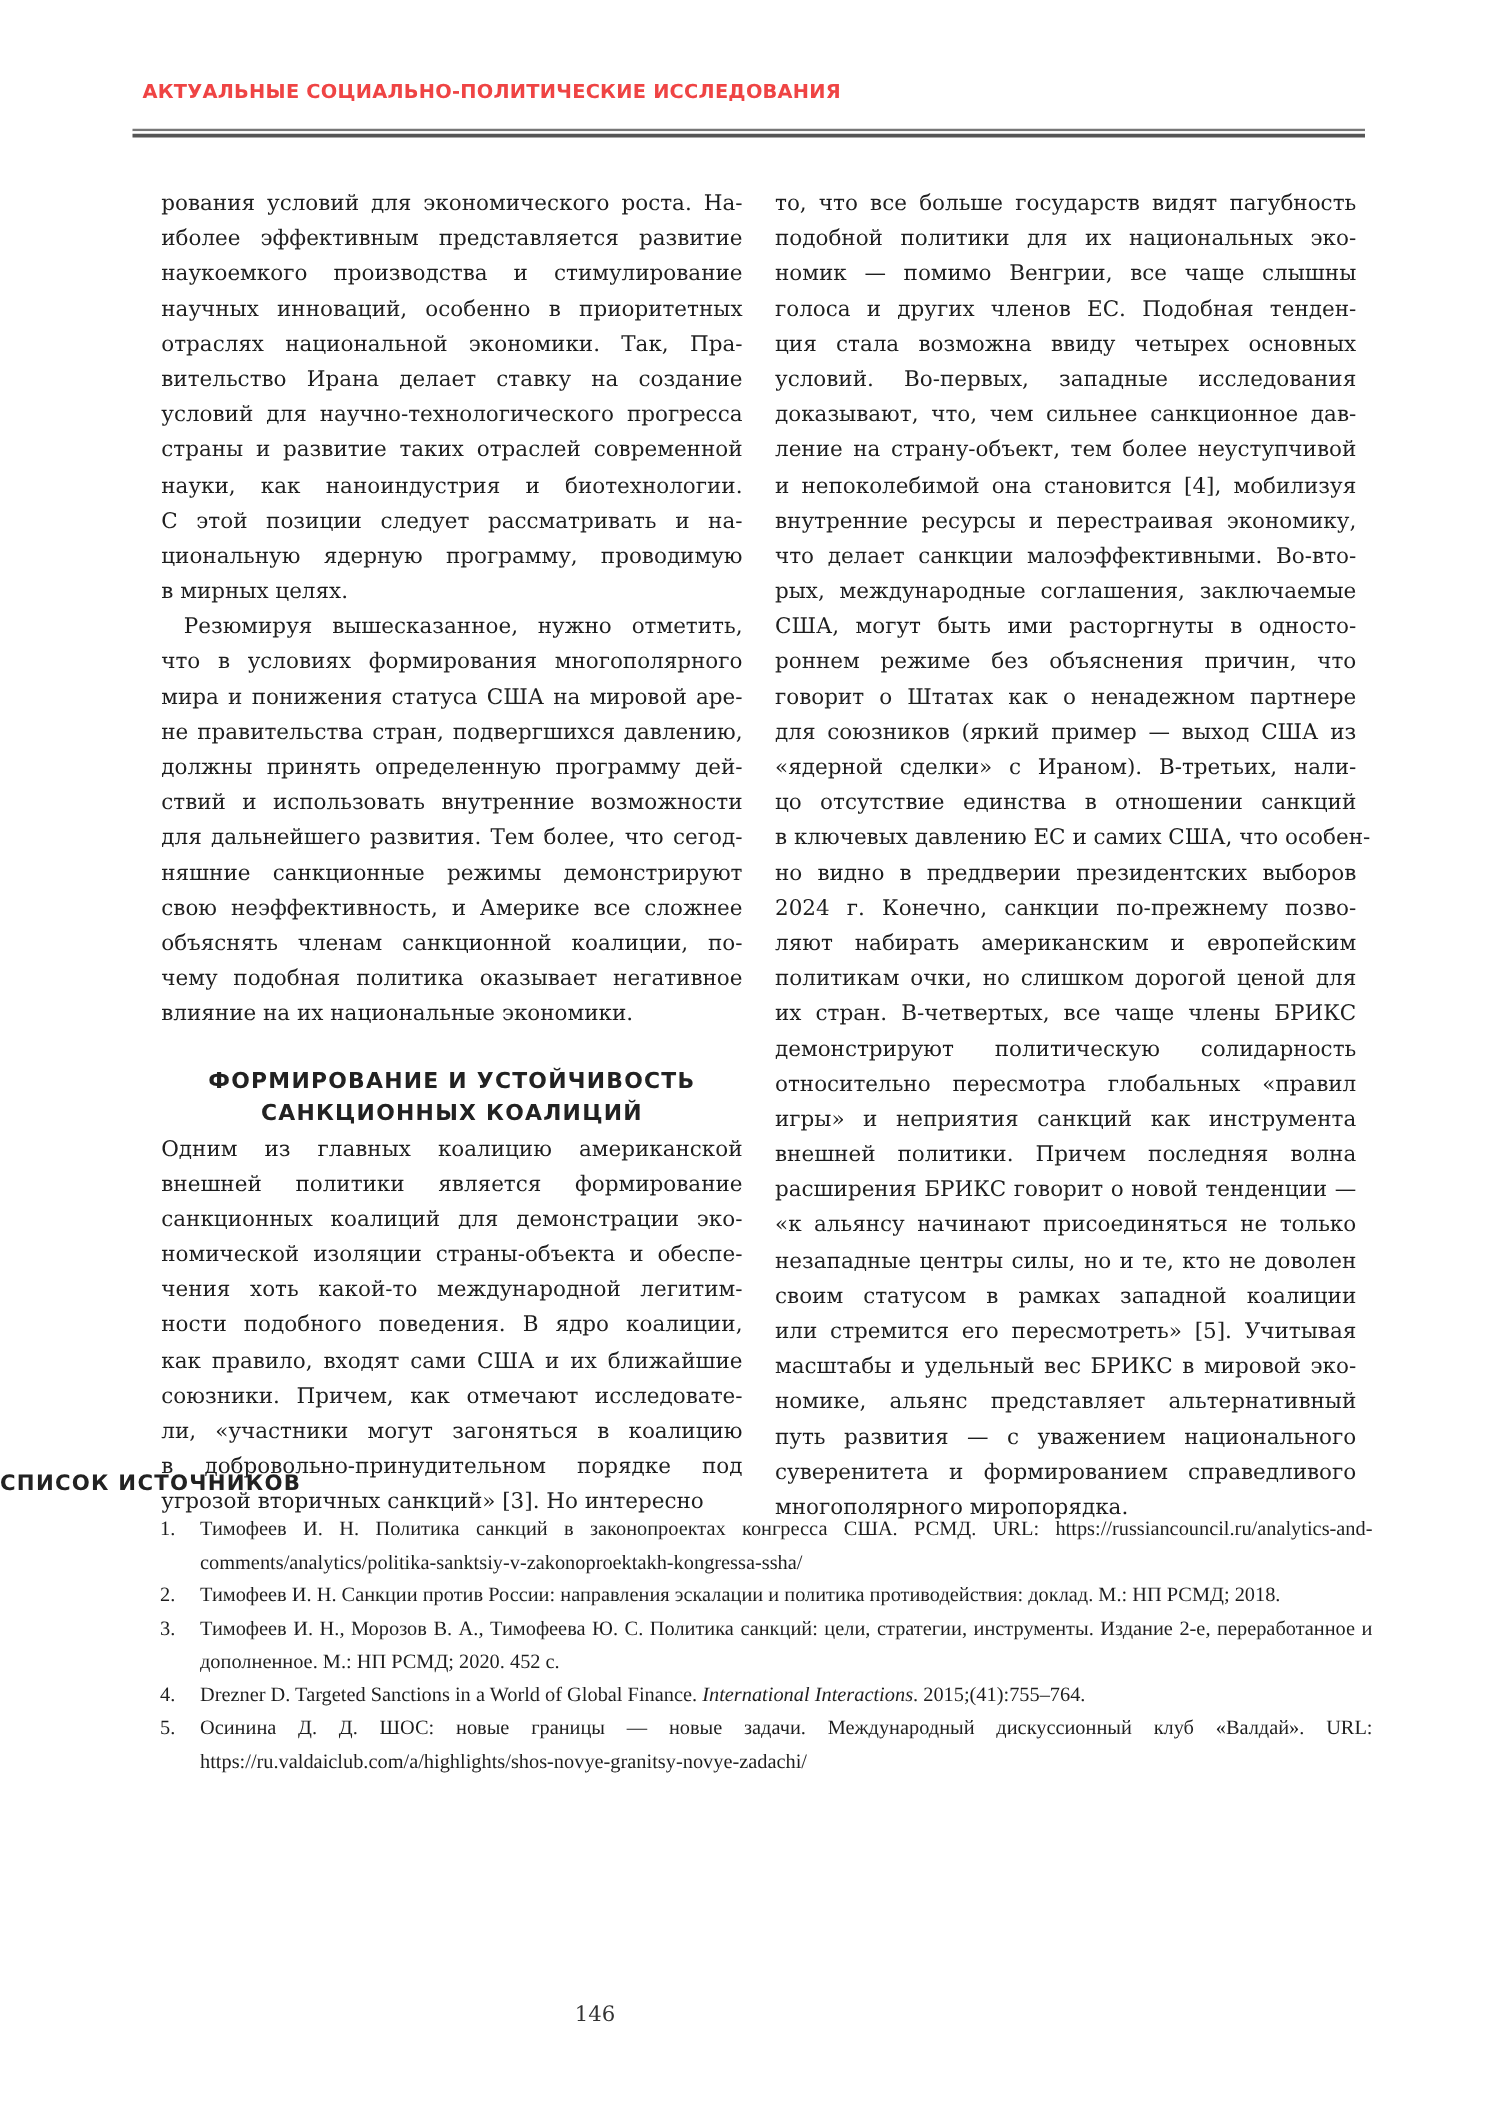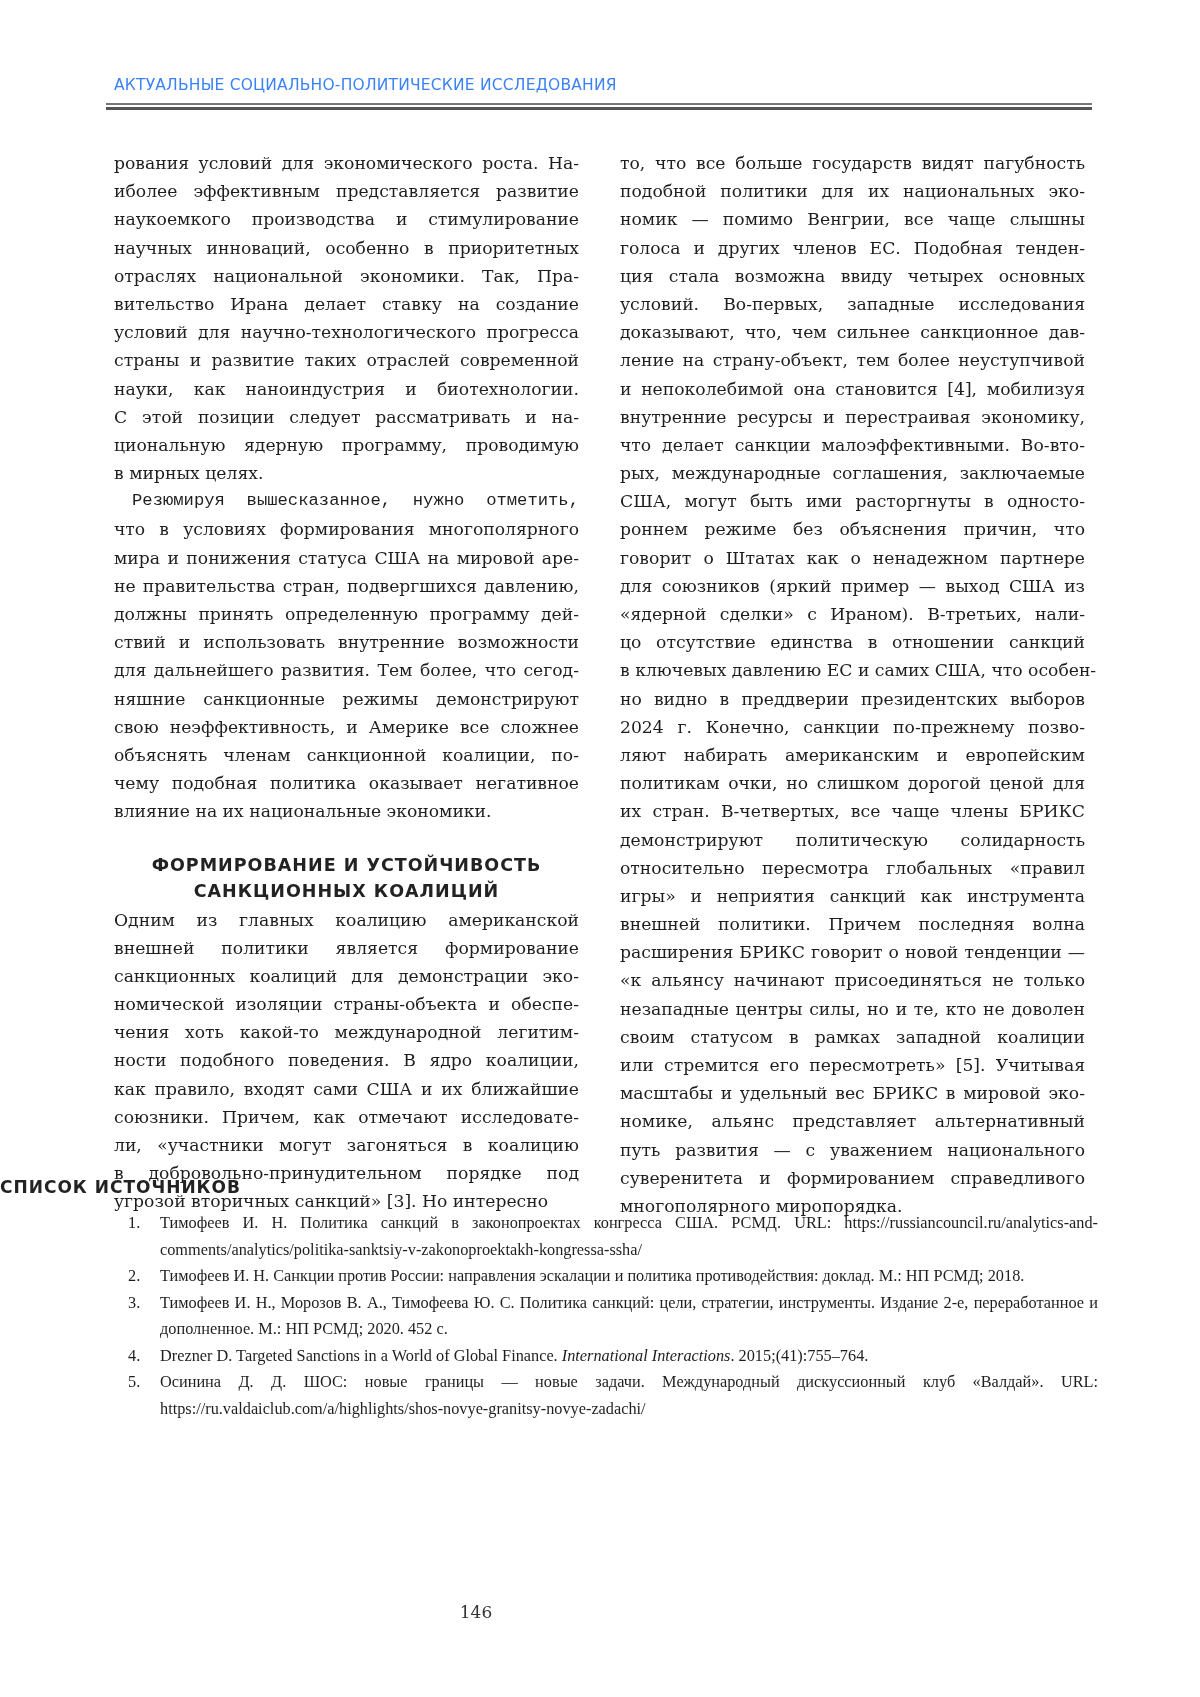--- a/index.html
+++ b/index.html
@@ -1,35 +1,35 @@
 <!DOCTYPE html>
 <html><head>
 <meta charset="utf-8">
 <style>
   html, body { margin: 0; padding: 0; background: #ffffff; }
   body { width: 1200px; height: 1697px; position: relative; overflow: hidden; color: #1e1e1e; }
   .running-head {
-    position: absolute; left: 114px; top: 76px;
-    font-family: "DejaVu Sans", sans-serif; font-weight: normal; font-size: 15.5px;
-    letter-spacing: 0.2px; color: #3b82f6;
+    position: absolute; left: 114px; top: 64px;
+    font-family: "DejaVu Sans", sans-serif; font-weight: bold; font-size: 15.5px;
+    letter-spacing: 0.2px; color: #ef4444;
   }
   .head-rule { position: absolute; left: 106px; width: 986px; top: 103px; }
   .head-rule .r1 { height: 2px; background: #777; }
   .head-rule .r2 { height: 2px; background: #fff; }
   .head-rule .r3 { height: 3px; background: #555; }
   .col {
     position: absolute; top: 149px; width: 465px;
     font-family: "DejaVu Serif", serif; font-size: 17.2px; line-height: 28.2px;
     color: #1e1e1e;
   }
-  .col.left { left: 114px; }
+  .col.left { left: 129px; }
   .col.right { left: 620px; }
   .line { white-space: nowrap; display: block; text-align: justify; text-align-last: justify; height: 28.2px; overflow: visible; }
   .line.last { text-align-last: left; }
-  .line.indent { padding-left: 18px; font-family: Liberation Mono, monospace; }
+  .line.indent { padding-left: 18px; }
   .section-heading {
     font-family: "DejaVu Sans", sans-serif; font-weight: bold; font-size: 17.5px;
     text-align: center; letter-spacing: 1px; line-height: 26px; color: #222;
     margin-top: 26px; margin-bottom: 2px;
   }
   .refs-title {
     position: absolute; top: 1177px; left: 0; width: 1200px; 
     font-family: "DejaVu Sans", sans-serif; font-weight: bold; font-size: 17px;
     letter-spacing: 1px; color: #222;
   }

